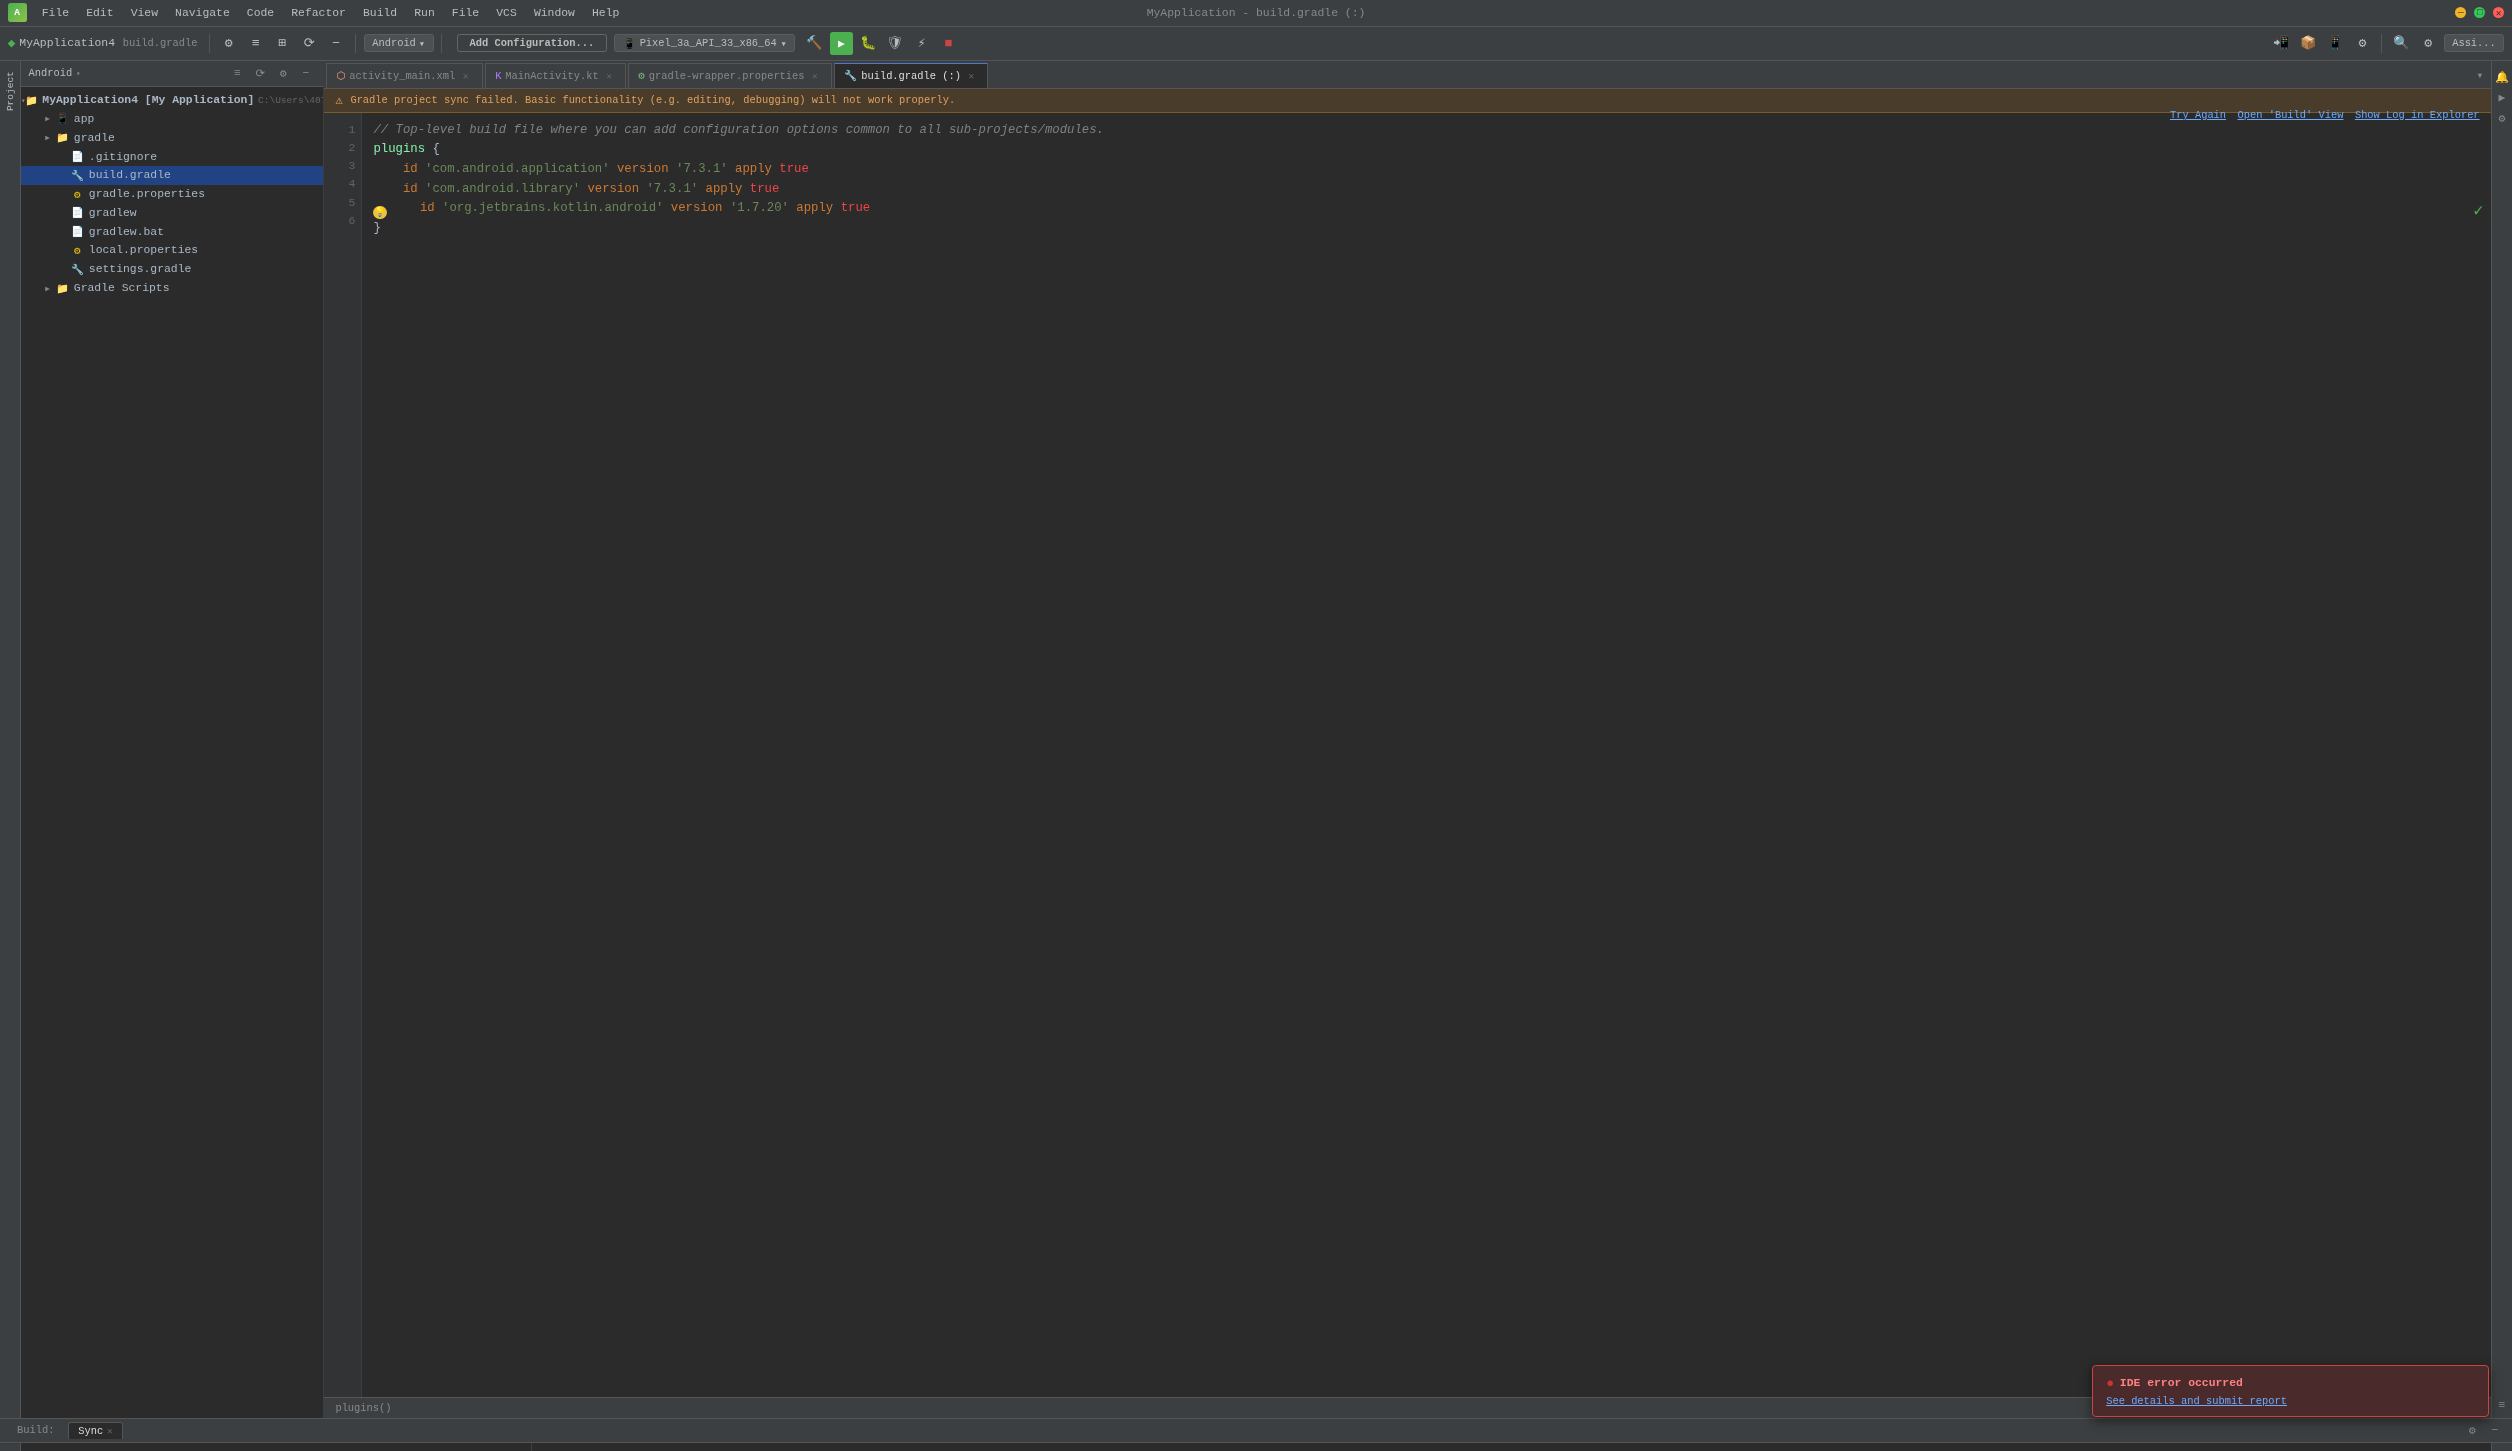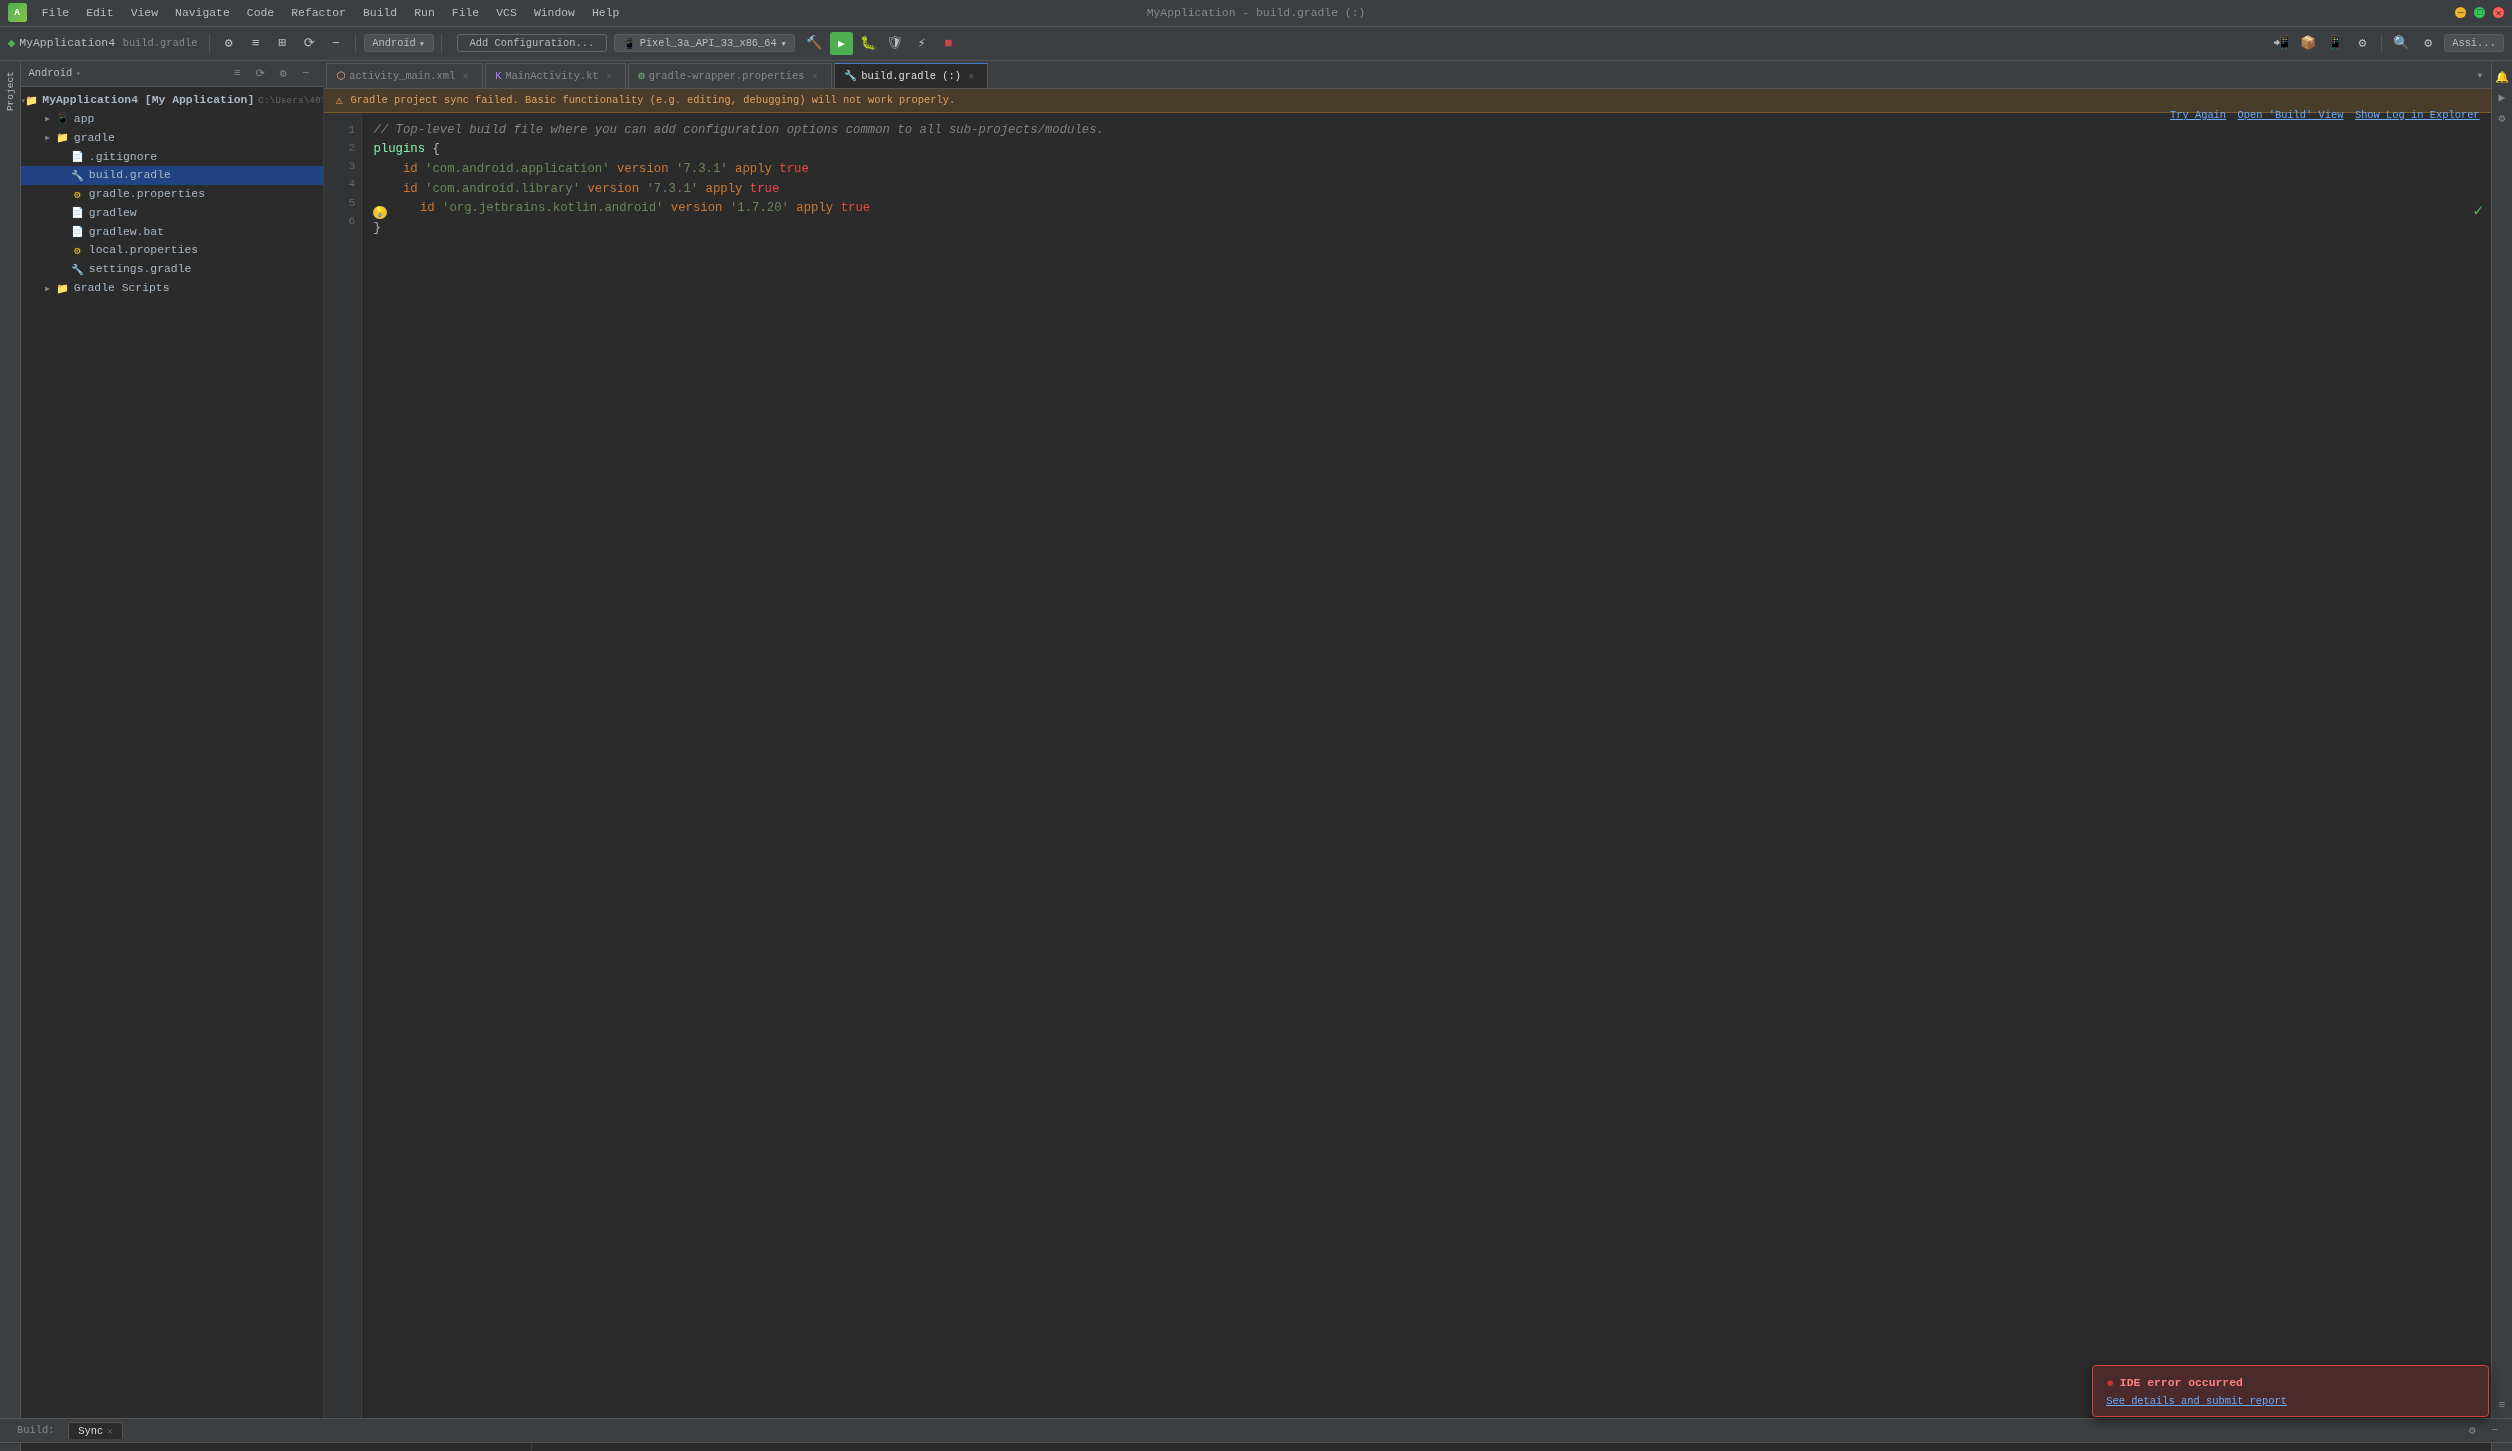--- a/index.html
+++ b/index.html
@@ -121,20 +121,21 @@
     }
     .add-config-btn {
       padding: 1.9px 11.4px;
       background: transparent;
       border: 0.9px solid #666;
       border-radius: 2.8px;
       color: #bbb;
       cursor: pointer;
       font-size: 10.4px;
       margin-left: 7.6px;
+      font-weight: bold;
     }
     .device-selector {
       padding: 1.9px 7.6px;
       background: #4c5052;
       border: 0.9px solid #5a5d5f;
       border-radius: 2.8px;
       color: #bbb;
       cursor: pointer;
       font-size: 10.4px;
       display: flex;
@@ -830,20 +831,23 @@
           <div class="code-line">
             <span class="hint-icon">💡</span><span class="normal">    </span><span class="kw-id">id</span><span class="normal"> </span><span class="str-val">'org.jetbrains.kotlin.android'</span><span class="normal"> </span><span class="kw-version">version</span><span class="normal"> </span><span class="str-val">'1.7.20'</span><span class="normal"> </span><span class="kw-apply">apply</span><span class="normal"> </span><span class="kw-true">true</span>
           </div>
           <div class="code-line">
             <span class="normal">}</span>
           </div>
         </div>
         <div style="position:absolute; right:7.6px; top:85px; color:#4caf50; font-size:17px;">✓</div>
       </div>
 
+      <div class="breadcrumb-bar">
+        <span>plugins()</span>
+      </div>
     </div>
   </div>
 
   <div class="right-panel">
     <div class="right-panel-icons">
       <div class="rp-icon">🔔</div>
       <div class="rp-icon">▶</div>
       <div class="rp-icon">⚙</div>
     </div>
     <div style="margin-top:auto; padding:3.8px;">

